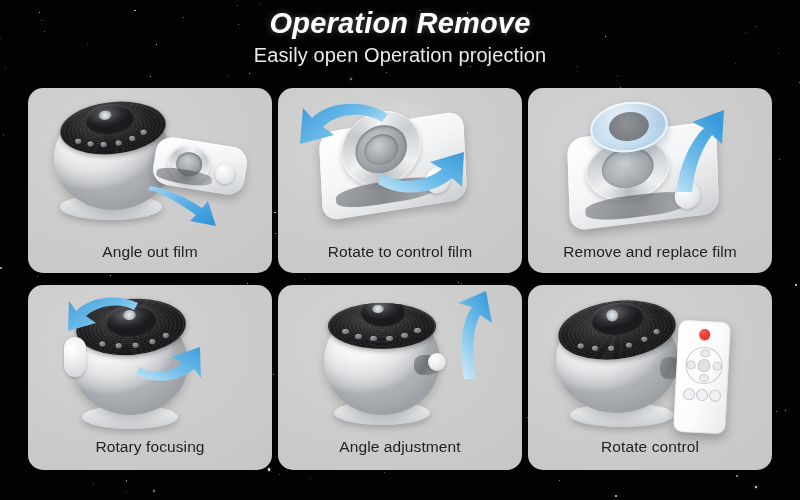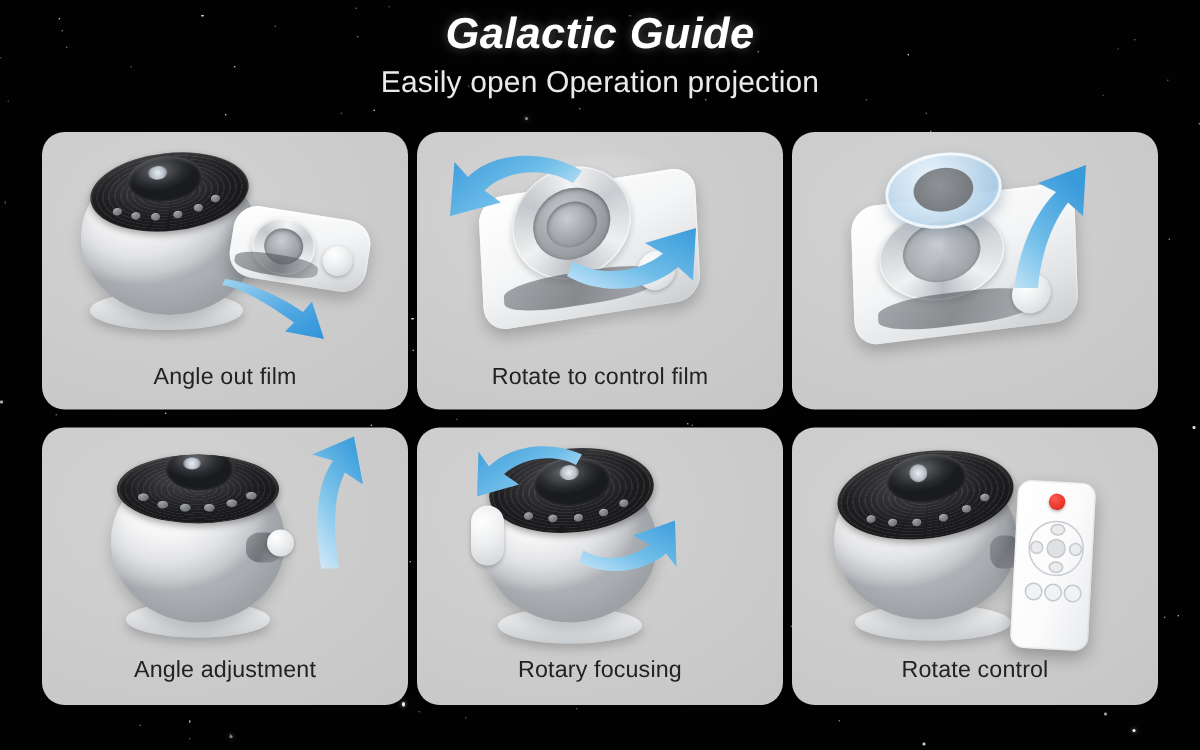--- a/index.html
+++ b/index.html
@@ -308,21 +308,21 @@
       <div class="star" style="left: 182.9px; top: 17px; width: 1px; height: 1px; opacity: 0.47;"></div>
       <div class="star" style="left: 210.6px; top: 454px; width: 1px; height: 1px; opacity: 0.32;"></div>
       <div class="star" style="left: 634.2px; top: 207.7px; width: 1px; height: 1px; opacity: 0.87;"></div>
       <div class="star" style="left: 246.6px; top: 282.8px; width: 1px; height: 1px; opacity: 0.87;"></div>
       <div class="star" style="left: 458.4px; top: 282px; width: 1px; height: 1px; opacity: 0.75;"></div>
       <div class="star" style="left: 696px; top: 369.9px; width: 1px; height: 1px; opacity: 0.96;"></div>
       <div class="star" style="left: 577.3px; top: 65.9px; width: 1px; height: 1px; opacity: 0.43;"></div>
     </div>
 
   <div class="header">
-    <div class="title">Galactic Guide</div>
+    <div class="title">Operation Remove</div>
     <div class="subtitle">Easily open Operation projection</div>
   </div>
 
   <div class="grid">
 
     <div class="card card-1">
       <div class="art">
 
         <div class="stand" style="left:32px;top:106px;width:102px;height:26px;"></div>
         <div class="neck" style="left:58px;top:86px;width:44px;height:26px;border-radius:6px 6px 14px 14px;opacity:.9;"></div>
@@ -425,20 +425,66 @@
               <linearGradient id="g4" x1="0" y1="1" x2="0.6" y2="0">
                 <stop offset="0%" stop-color="#bfe2f6"></stop>
                   <stop offset="45%" stop-color="#6fbde9"></stop>
                   <stop offset="100%" stop-color="#3a9bdb"></stop>
               </linearGradient>
             </defs>
             <path d="M2 84 C6 56 16 34 30 20 L18 14 L50 2 L48 36 L38 27 C28 40 20 60 18 84 Z" fill="url(#g4)"></path>
           </svg>
         </div>
       </div>
+      <div class="caption">Remove and replace film</div>
+    </div>
+
+    <div class="card card-5">
+      <div class="art">
+        <div class="stand" style="left:54px;top:120px;width:96px;height:24px;"></div>
+        <div class="neck" style="left:74px;top:102px;width:48px;height:24px;border-radius:6px 6px 16px 16px;opacity:.85;"></div>
+        <div class="ball" style="position:absolute;left:44px;top:26px;width:116px;height:104px;"></div>
+        <div class="toppanel" style="left:48px;top:14px;width:110px;height:56px;transform:rotate(-5deg);">
+          <div class="ribs"></div>
+          <div class="dome" style="left:30px;top:6px;width:52px;height:32px;"></div>
+          <div class="domeglint" style="left:48px;top:11px;width:13px;height:10px;"></div>
+          <div class="btn" style="left:22px;top:40px;width:6px;height:5px;"></div>
+          <div class="btn" style="left:38px;top:43px;width:6px;height:5px;"></div>
+          <div class="btn" style="left:55px;top:44px;width:6px;height:5px;"></div>
+          <div class="btn" style="left:72px;top:42px;width:6px;height:5px;"></div>
+          <div class="btn" style="left:86px;top:37px;width:6px;height:5px;"></div>
+        </div>
+        <div class="knob" style="left:36px;top:52px;width:22px;height:40px;border-radius:12px;"></div>
+
+        <div class="arrow" style="left:40px;top:8px;">
+          <svg width="74" height="52" viewBox="0 0 74 52">
+            <defs>
+              <linearGradient id="g6" x1="0" y1="0" x2="1" y2="0.7">
+                <stop offset="0%" stop-color="#3d9edc"></stop>
+                  <stop offset="60%" stop-color="#72bfe9"></stop>
+                  <stop offset="100%" stop-color="#bfe2f6"></stop>
+              </linearGradient>
+            </defs>
+            <path d="M70 10 C48 0 22 4 8 18 L1 8 L0 38 L28 30 L18 23 C30 12 52 9 66 17 Z" fill="url(#g6)"></path>
+          </svg>
+        </div>
+        <div class="arrow" style="left:106px;top:52px;">
+          <svg width="68" height="48" viewBox="0 0 68 48">
+            <defs>
+              <linearGradient id="g7" x1="1" y1="0" x2="0" y2="1">
+                <stop offset="0%" stop-color="#3d9edc"></stop>
+                  <stop offset="55%" stop-color="#72bfe9"></stop>
+                  <stop offset="100%" stop-color="#c6e6f8"></stop>
+              </linearGradient>
+            </defs>
+            <path d="M2 38 C22 48 46 44 60 32 L67 41 L66 10 L38 20 L49 26 C36 36 18 38 5 30 Z" fill="url(#g7)"></path>
+          </svg>
+        </div>
+      </div>
+      <div class="caption">Rotary focusing</div>
     </div>
 
     <div class="card card-4">
       <div class="art">
         <div class="stand" style="left:56px;top:116px;width:96px;height:24px;"></div>
         <div class="neck" style="left:76px;top:98px;width:54px;height:24px;border-radius:6px 6px 16px 16px;opacity:.85;"></div>
         <div class="ball" style="position:absolute;left:46px;top:22px;width:116px;height:108px;"></div>
         <div class="toppanel" style="left:50px;top:18px;width:108px;height:46px;">
           <div class="ribs"></div>
           <div class="dome" style="left:32px;top:-6px;width:46px;height:30px;"></div>
@@ -462,65 +508,20 @@
                   <stop offset="100%" stop-color="#3d9edc"></stop>
               </linearGradient>
             </defs>
             <path d="M22 88 C18 58 18 34 30 16 L16 12 L44 0 L50 32 L38 24 C30 40 30 62 34 88 Z" fill="url(#g5)"></path>
           </svg>
         </div>
       </div>
       <div class="caption">Angle adjustment</div>
     </div>
 
-    <div class="card card-5">
-      <div class="art">
-        <div class="stand" style="left:54px;top:120px;width:96px;height:24px;"></div>
-        <div class="neck" style="left:74px;top:102px;width:48px;height:24px;border-radius:6px 6px 16px 16px;opacity:.85;"></div>
-        <div class="ball" style="position:absolute;left:44px;top:26px;width:116px;height:104px;"></div>
-        <div class="toppanel" style="left:48px;top:14px;width:110px;height:56px;transform:rotate(-5deg);">
-          <div class="ribs"></div>
-          <div class="dome" style="left:30px;top:6px;width:52px;height:32px;"></div>
-          <div class="domeglint" style="left:48px;top:11px;width:13px;height:10px;"></div>
-          <div class="btn" style="left:22px;top:40px;width:6px;height:5px;"></div>
-          <div class="btn" style="left:38px;top:43px;width:6px;height:5px;"></div>
-          <div class="btn" style="left:55px;top:44px;width:6px;height:5px;"></div>
-          <div class="btn" style="left:72px;top:42px;width:6px;height:5px;"></div>
-          <div class="btn" style="left:86px;top:37px;width:6px;height:5px;"></div>
-        </div>
-        <div class="knob" style="left:36px;top:52px;width:22px;height:40px;border-radius:12px;"></div>
-
-        <div class="arrow" style="left:40px;top:8px;">
-          <svg width="74" height="52" viewBox="0 0 74 52">
-            <defs>
-              <linearGradient id="g6" x1="0" y1="0" x2="1" y2="0.7">
-                <stop offset="0%" stop-color="#3d9edc"></stop>
-                  <stop offset="60%" stop-color="#72bfe9"></stop>
-                  <stop offset="100%" stop-color="#bfe2f6"></stop>
-              </linearGradient>
-            </defs>
-            <path d="M70 10 C48 0 22 4 8 18 L1 8 L0 38 L28 30 L18 23 C30 12 52 9 66 17 Z" fill="url(#g6)"></path>
-          </svg>
-        </div>
-        <div class="arrow" style="left:106px;top:52px;">
-          <svg width="68" height="48" viewBox="0 0 68 48">
-            <defs>
-              <linearGradient id="g7" x1="1" y1="0" x2="0" y2="1">
-                <stop offset="0%" stop-color="#3d9edc"></stop>
-                  <stop offset="55%" stop-color="#72bfe9"></stop>
-                  <stop offset="100%" stop-color="#c6e6f8"></stop>
-              </linearGradient>
-            </defs>
-            <path d="M2 38 C22 48 46 44 60 32 L67 41 L66 10 L38 20 L49 26 C36 36 18 38 5 30 Z" fill="url(#g7)"></path>
-          </svg>
-        </div>
-      </div>
-      <div class="caption">Rotary focusing</div>
-    </div>
-
     <div class="card card-6">
       <div class="art">
         <div class="stand" style="left:42px;top:118px;width:104px;height:24px;"></div>
         <div class="neck" style="left:60px;top:96px;width:56px;height:30px;border-radius:6px 6px 16px 16px;opacity:.9;"></div>
         <div class="ball" style="position:absolute;left:28px;top:22px;width:122px;height:106px;"></div>
         <div class="toppanel" style="left:30px;top:16px;width:118px;height:58px;transform:rotate(-7deg);">
           <div class="ribs"></div>
           <div class="dome" style="left:34px;top:2px;width:54px;height:32px;"></div>
           <div class="domeglint" style="left:50px;top:8px;width:12px;height:12px;"></div>
           <div class="btn" style="left:18px;top:38px;width:6px;height:5px;"></div>

